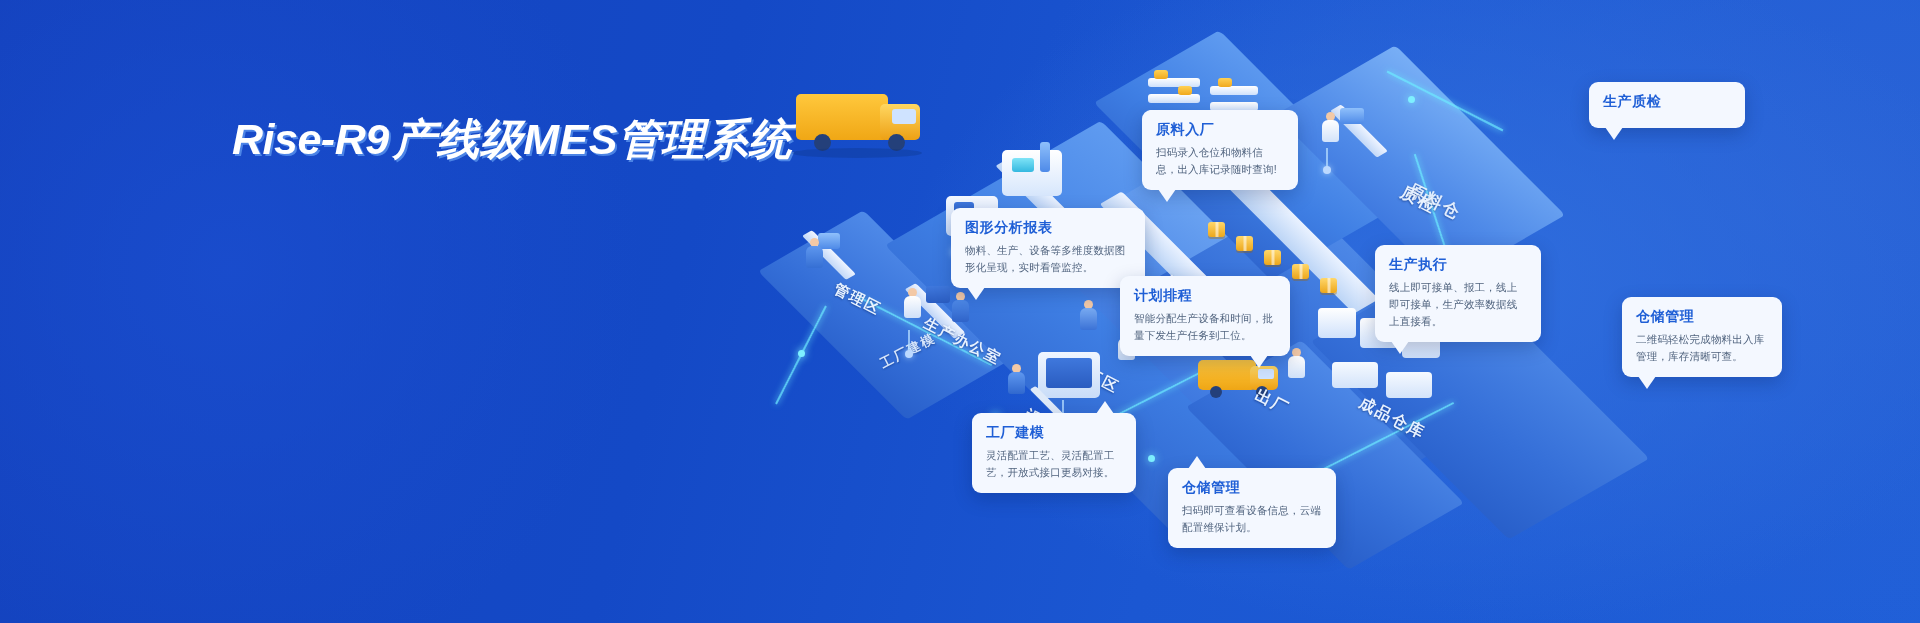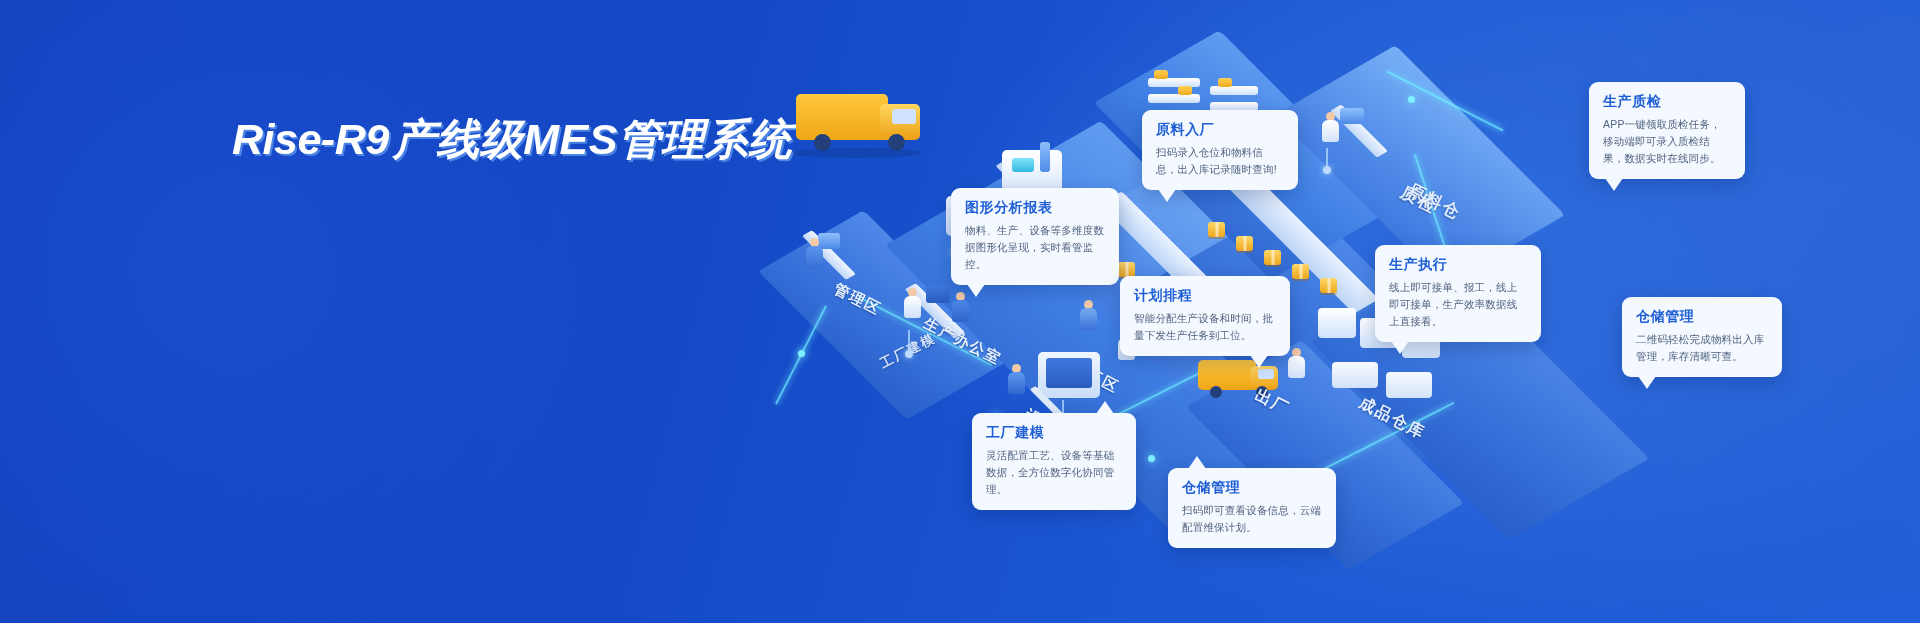--- a/index.html
+++ b/index.html
@@ -276,35 +276,34 @@
   <div class="leader" style="left:434px; top:298px; height:22px;"></div>
   <div class="leader-dot" style="left:431px; top:318px;"></div>
   <div class="leader" style="left:168px; top:330px; height:22px;"></div>
   <div class="leader-dot" style="left:165px; top:350px;"></div>
   <div class="leader" style="left:322px; top:400px; height:20px;"></div>
   <div class="leader-dot" style="left:319px; top:418px;"></div>
   <div class="leader" style="left:586px; top:148px; height:20px;"></div>
   <div class="leader-dot" style="left:583px; top:166px;"></div>
 </div>
 
-<div class="card" style="left:951px; top:188px; width:168px;">
+<div class="card" style="left:951px; top:208px; width:194px;">
   <div class="c-title">图形分析报表</div>
   <div class="c-desc">物料、生产、设备等多维度数据图形化呈现，实时看管监控。</div>
   <div class="tail bl"></div>
 </div>
 
 <div class="card" style="left:1142px; top:110px; width:156px;">
   <div class="c-title">原料入厂</div>
   <div class="c-desc">扫码录入仓位和物料信息，出入库记录随时查询!</div>
   <div class="tail bl"></div>
 </div>
 
 <div class="card" style="left:1589px; top:82px; width:156px;">
   <div class="c-title">生产质检</div>
-  <div class="c-desc">APP一键领取质检任务，移动端即可录入质检结果，数据实时在线同步。</div>
   <div class="tail bl"></div>
 </div>
 
 <div class="card" style="left:1120px; top:276px; width:170px;">
   <div class="c-title">计划排程</div>
   <div class="c-desc">智能分配生产设备和时间，批量下发生产任务到工位。</div>
   <div class="tail br"></div>
 </div>
 
 <div class="card" style="left:1375px; top:245px; width:166px;">
@@ -314,21 +313,21 @@
 </div>
 
 <div class="card" style="left:1622px; top:297px; width:160px;">
   <div class="c-title">仓储管理</div>
   <div class="c-desc">二维码轻松完成物料出入库管理，库存清晰可查。</div>
   <div class="tail bl"></div>
 </div>
 
 <div class="card" style="left:972px; top:413px; width:164px;">
   <div class="c-title">工厂建模</div>
-  <div class="c-desc">灵活配置工艺、设备等基础数据，全方位数字化协同管理。</div>
+  <div class="c-desc">灵活配置工艺、灵活配置工艺，开放式接口更易对接。</div>
   <div class="tail tl" style="left:auto; right:22px;"></div>
 </div>
 
 <div class="card" style="left:1168px; top:468px; width:168px;">
   <div class="c-title">仓储管理</div>
   <div class="c-desc">扫码即可查看设备信息，云端配置维保计划。</div>
   <div class="tail tl"></div>
 </div>
 
 </body></html>

